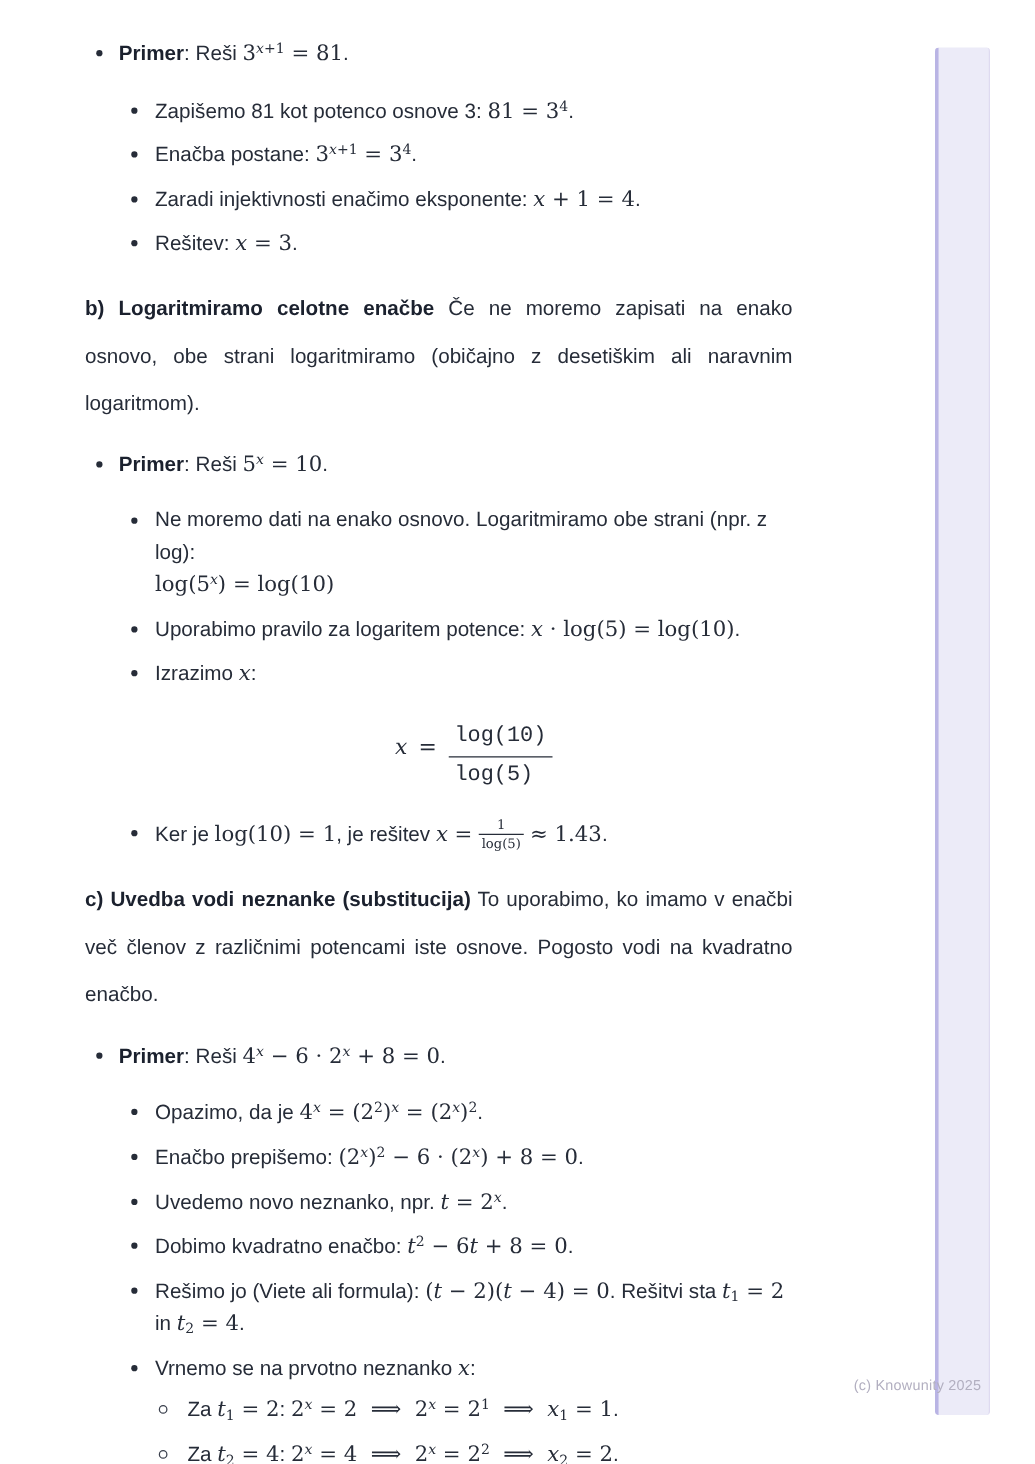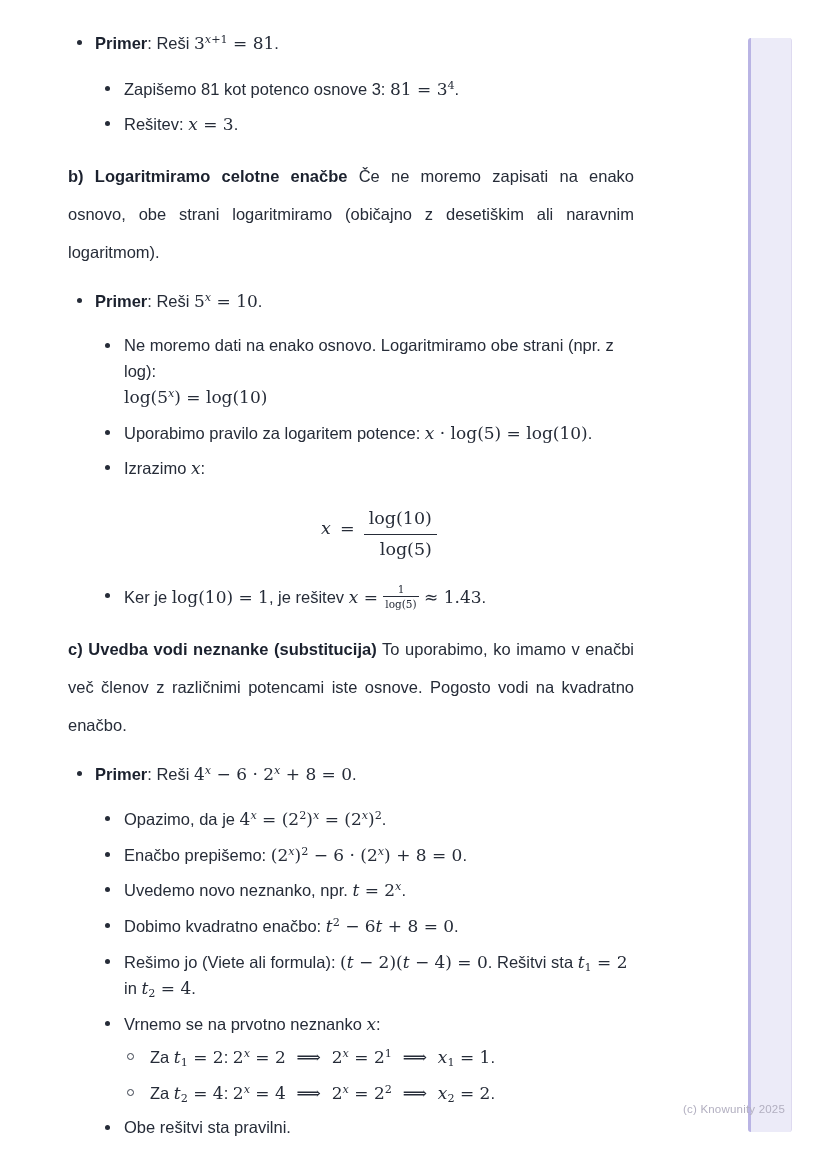--- a/index.html
+++ b/index.html
@@ -44,21 +44,21 @@
     background: transparent; border: 1.4px solid #3a404d;
   }
   .example-block { margin-bottom: 4px; }
 
   
   .para { text-align: justify; line-height: 2.3; margin: 20px 0 16px 0; }
 
   
   .display-eq { text-align: center; margin: 26px 0 22px 0; font-size: 17px; }
   .display-eq .rel { margin: 0 9px; }
-  .frac { display: inline-block; vertical-align: -1.2em; text-align: right; line-height: 1.25; }
+  .frac { display: inline-block; vertical-align: -1.2em; text-align: left; line-height: 1.25; font-family: Liberation Mono, monospace; }
   .frac .num { display: block; padding: 0 5px 4px 5px; border-bottom: 1px solid #262c38; }
   .frac .den { display: block; padding: 4px 5px 0 5px; }
 
   
   .sfrac { display: inline-block; text-align: center; font-size: 0.62em; line-height: 1.2; vertical-align: -0.55em; }
   .sfrac .sn { display: block; border-bottom: 1px solid #262c38; padding: 0 2px 1px 2px; }
   .sfrac .sd { display: block; padding: 1px 2px 0 2px; }
 
   
   .scrollbar-strip {
@@ -81,20 +81,22 @@
 <body>
 
 <div class="page">
   <div class="content">
 
     <ul class="l1 example-block">
       <li>
         <span><b>Primer</b>: Reši <span class="m">3<sup><i>x</i>+1</sup> = 81</span>.</span>
         <ul class="l2">
           <li>Zapišemo 81 kot potenco osnove 3: <span class="m">81 = 3<sup>4</sup></span>.</li>
+          <li>Enačba postane: <span class="m">3<sup><i>x</i>+1</sup> = 3<sup>4</sup></span>.</li>
+          <li>Zaradi injektivnosti enačimo eksponente: <span class="m"><i>x</i> + 1 = 4</span>.</li>
           <li>Rešitev: <span class="m"><i>x</i> = 3</span>.</li>
         </ul>
       </li>
     </ul>
 
     <p class="para"><b>b) Logaritmiramo celotne enačbe</b> Če ne moremo zapisati na enako osnovo, obe strani logaritmiramo (običajno z desetiškim ali naravnim logaritmom).</p>
 
     <ul class="l1 example-block">
       <li>
         <span><b>Primer</b>: Reši <span class="m">5<sup><i>x</i></sup> = 10</span>.</span>

